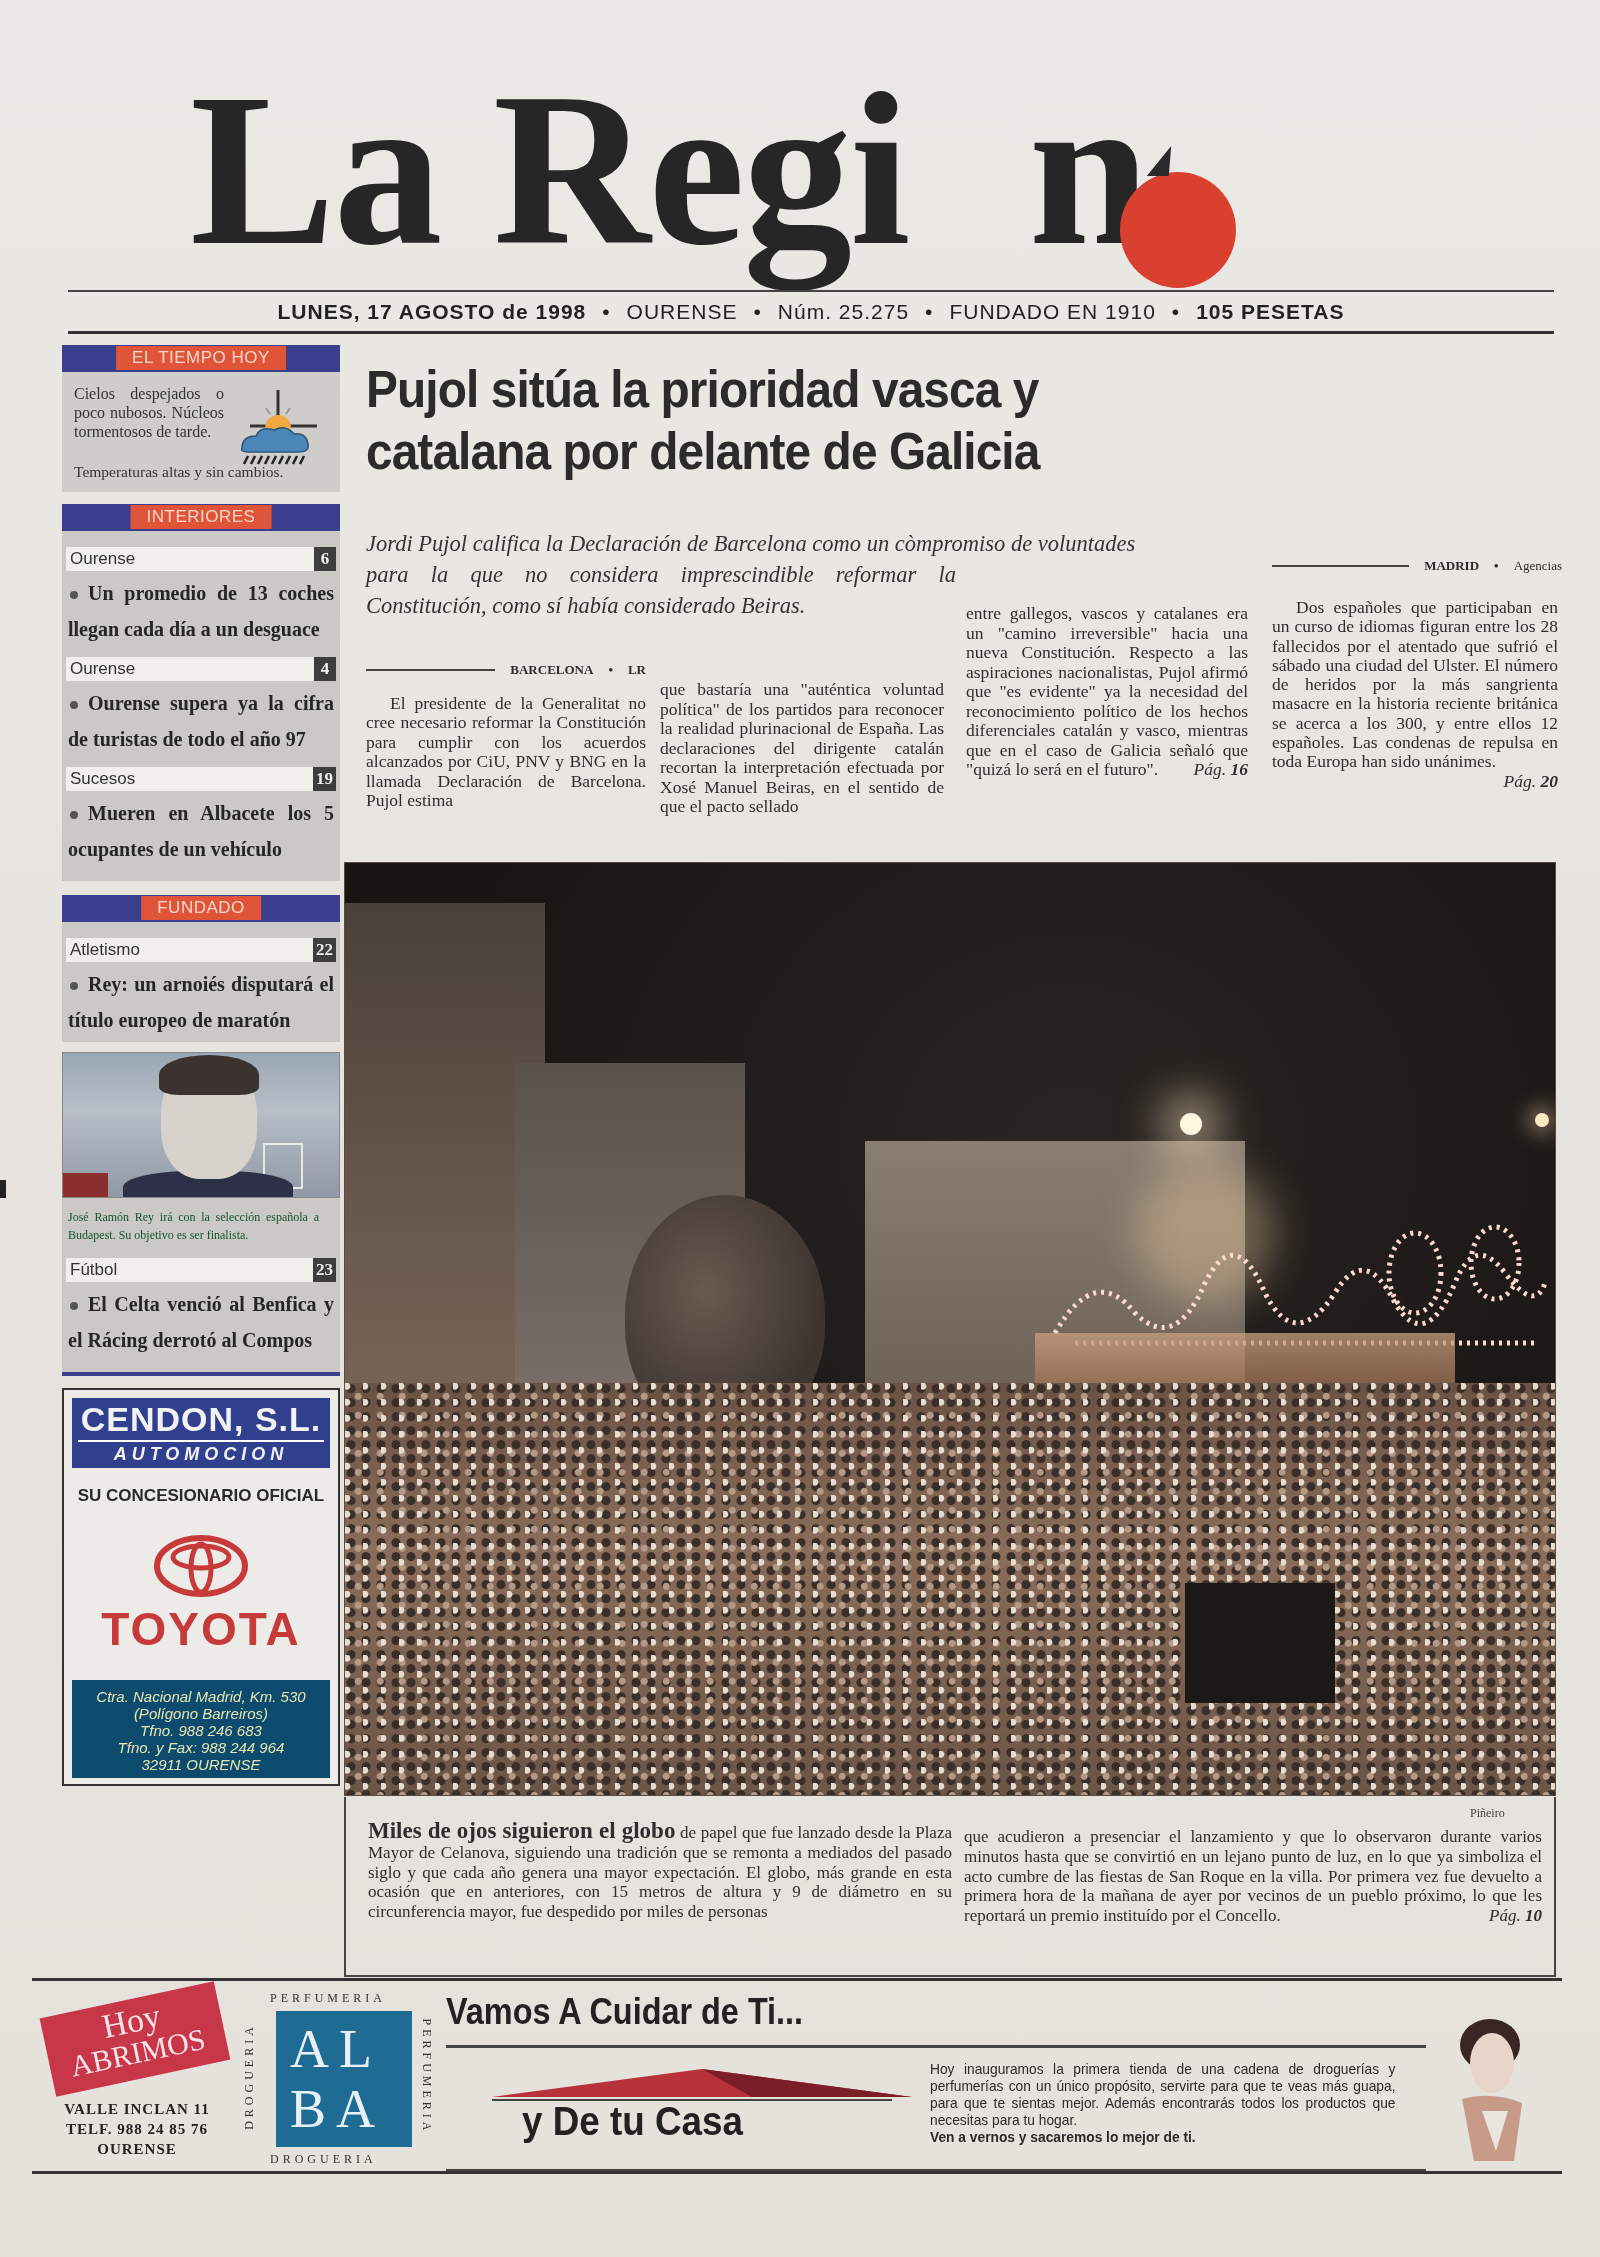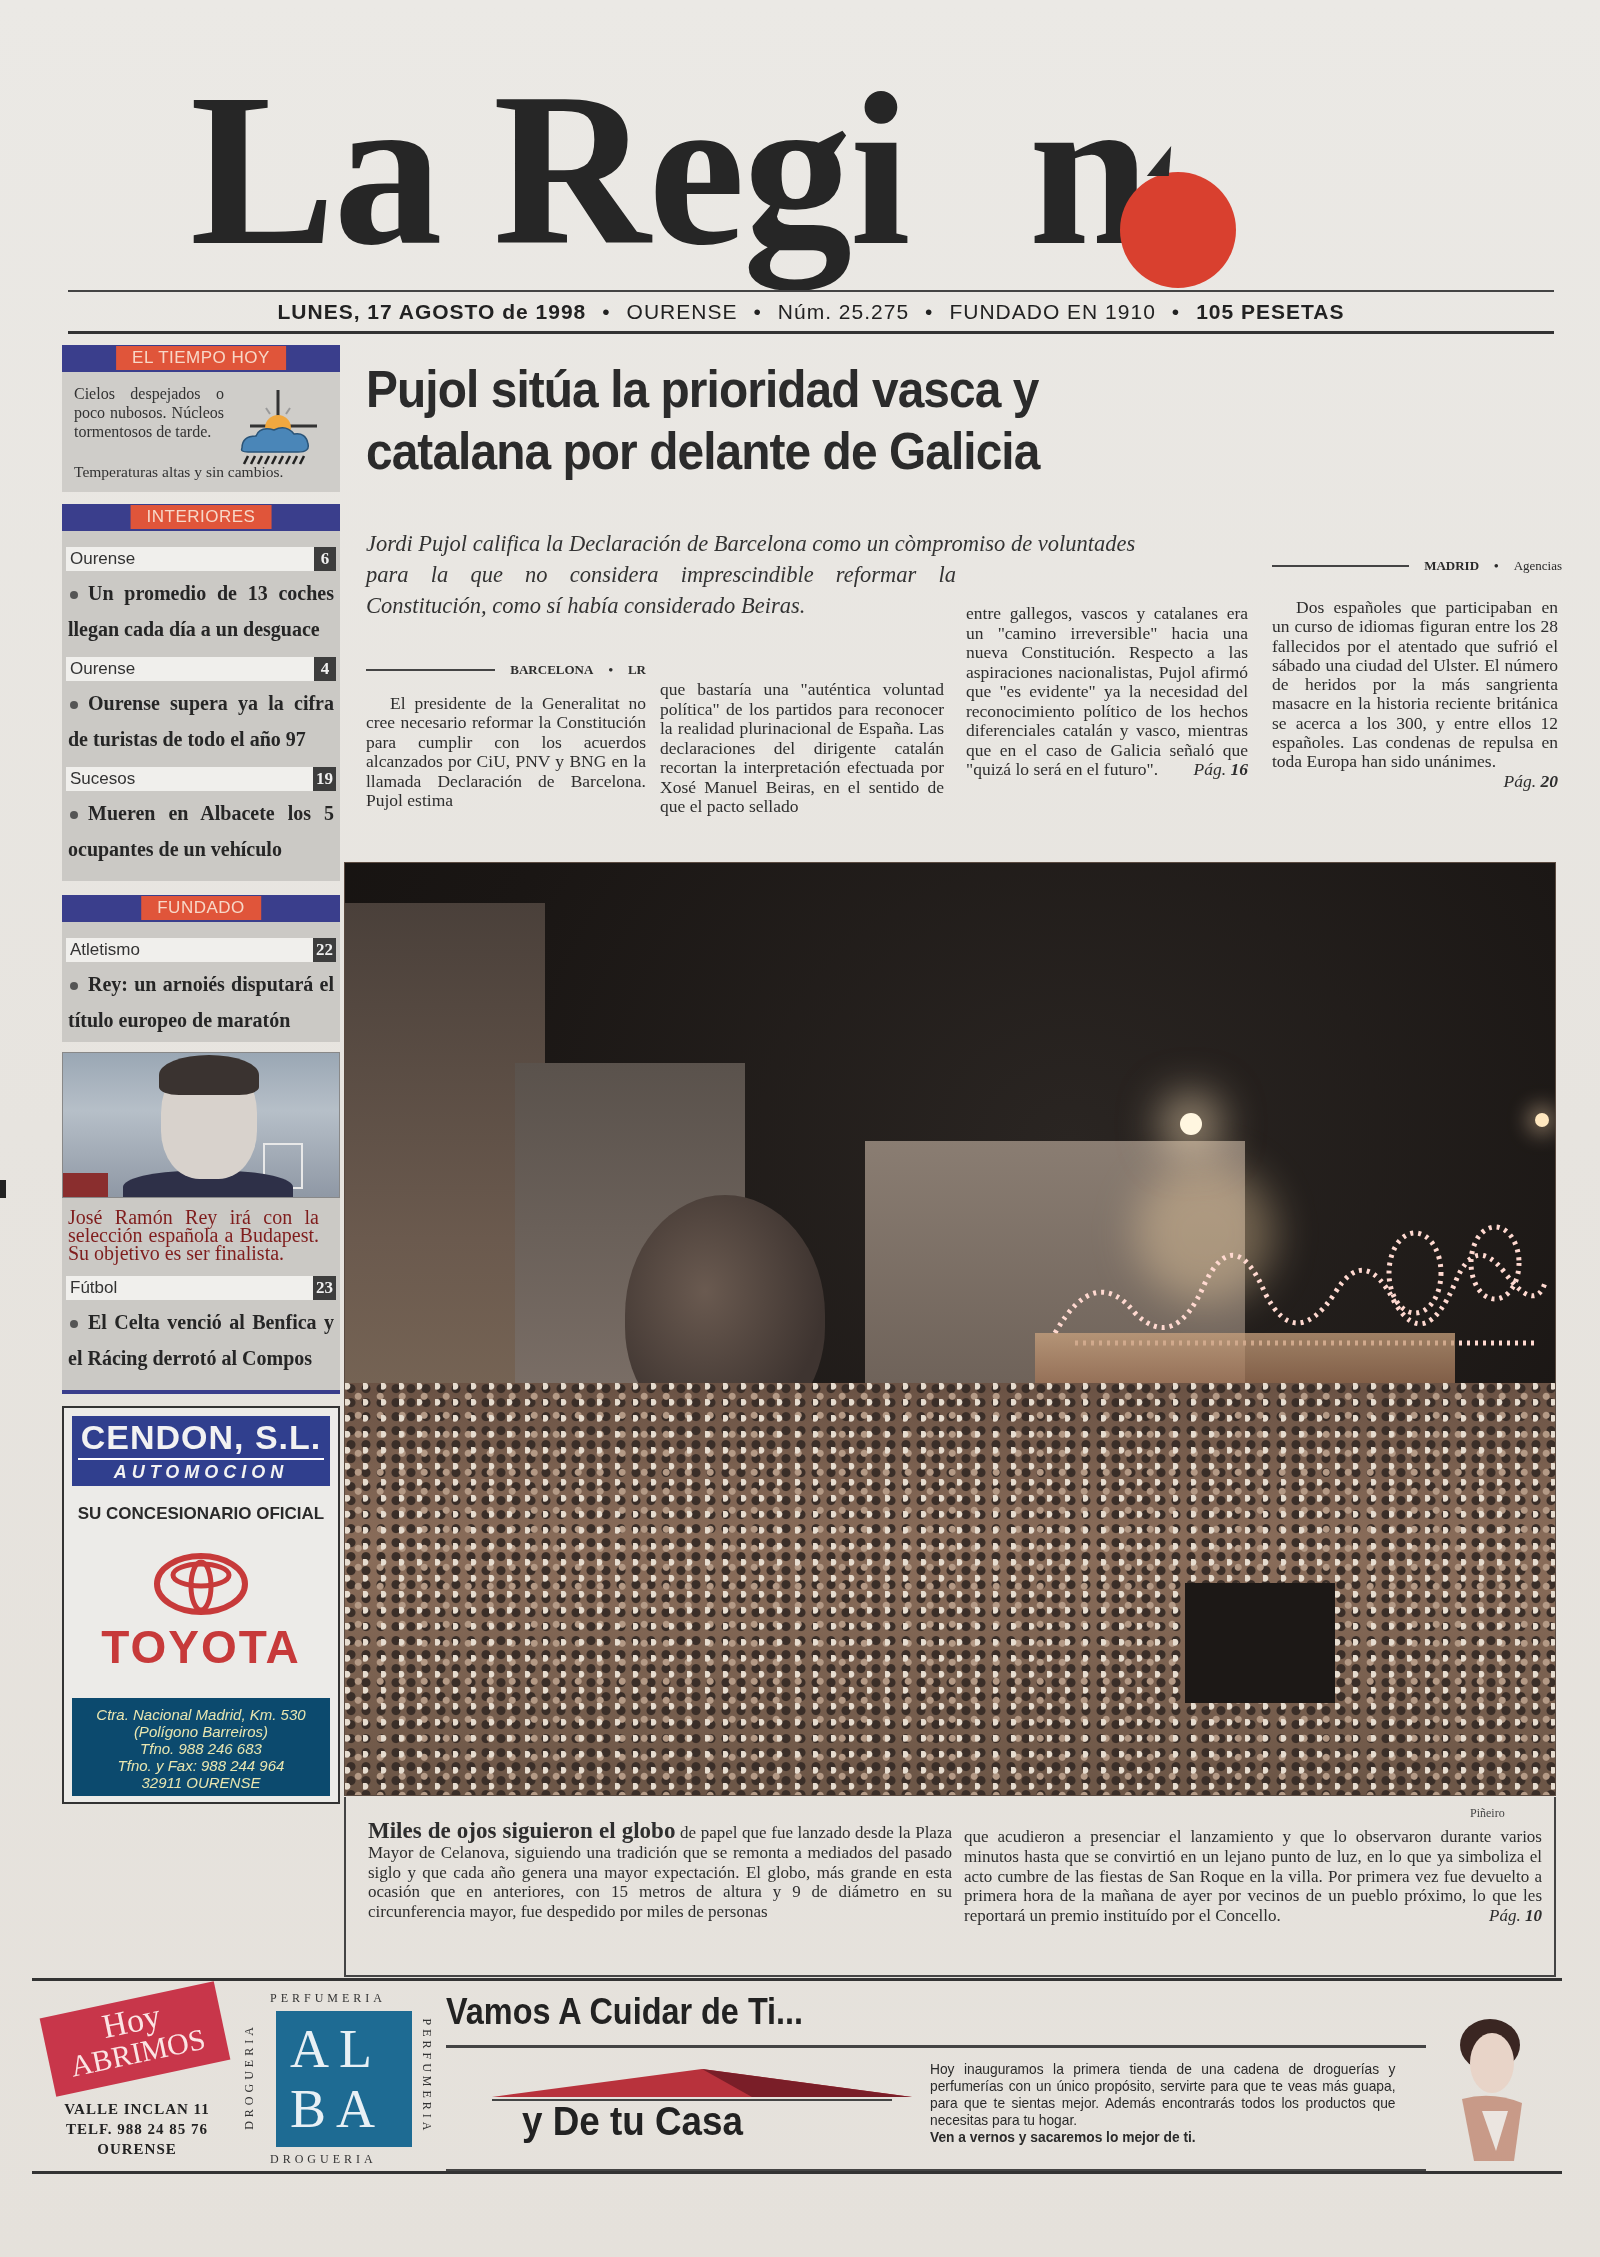--- a/index.html
+++ b/index.html
@@ -46,21 +46,21 @@
     margin-right: 10px; margin-left: 2px; }
 
   .athlete-photo { width: 278px; height: 146px; margin-top: 10px; position: relative; overflow: hidden;
     background: linear-gradient(180deg, #9aa7b4 0%, #b6bfc8 40%, #8f98a5 100%); border: 1px solid #888; }
   .athlete-photo .head { position: absolute; left: 98px; top: 6px; width: 96px; height: 120px; border-radius: 45% 45% 40% 40%;
     background: #d8d2cc; }
   .athlete-photo .hair { position: absolute; left: 96px; top: 2px; width: 100px; height: 40px; border-radius: 50% 50% 20% 20%; background: #3a3330; }
   .athlete-photo .body { position: absolute; left: 60px; top: 118px; width: 170px; height: 40px; background: #2e3048; border-radius: 40% 40% 0 0; }
   .athlete-photo .car { position: absolute; left: 0; top: 120px; width: 45px; height: 30px; background: #8a2e2e; }
   .athlete-photo .win { position: absolute; left: 200px; top: 90px; width: 40px; height: 46px; border: 2px solid #e8e8e8; }
-  .caption-small { font-family: "Liberation Serif", serif; font-size: 20px; line-height: 18px; padding: 10px 21px 6px 6px; text-align: justify; color: #7f1d1d; background: #cbc9c5; }
+  .caption-small { font-family: "Liberation Serif", serif; font-size: 12px; line-height: 18px; padding: 10px 21px 6px 6px; text-align: justify; color: #14532d; background: #cbc9c5; }
 
   .cendon-ad { width: 278px; height: 398px; margin-top: 12px; border: 2px solid #333; background: #ecebe8; position: relative; }
   .cendon-top { margin: 8px 8px 0 8px; height: 70px; background: #303f8e; color: #f2f2f2; text-align: center; }
   .cendon-top .n { font-size: 34px; font-weight: bold; line-height: 42px; letter-spacing: 1px; }
   .cendon-top .a { font-size: 18px; font-weight: bold; font-style: italic; letter-spacing: 5px; border-top: 2px solid #fff; margin: 0 6px; line-height: 24px; }
   .cendon-sub { text-align: center; font-size: 17px; font-weight: bold; margin-top: 18px; color: #2a2a2a; }
   .toyota-logo { position: absolute; left: 90px; top: 145px; width: 94px; height: 62px; }
   .toyota-word { position: absolute; left: 0; width: 100%; top: 212px; text-align: center; color: #c73a3a; font-size: 46px; font-weight: bold; letter-spacing: 2px; }
   .cendon-addr { position: absolute; left: 8px; right: 8px; top: 290px; height: 98px; background: #0c4a6e; color: #e8e6b0;
     font-style: italic; font-size: 15px; line-height: 17px; text-align: center; padding-top: 8px; }

